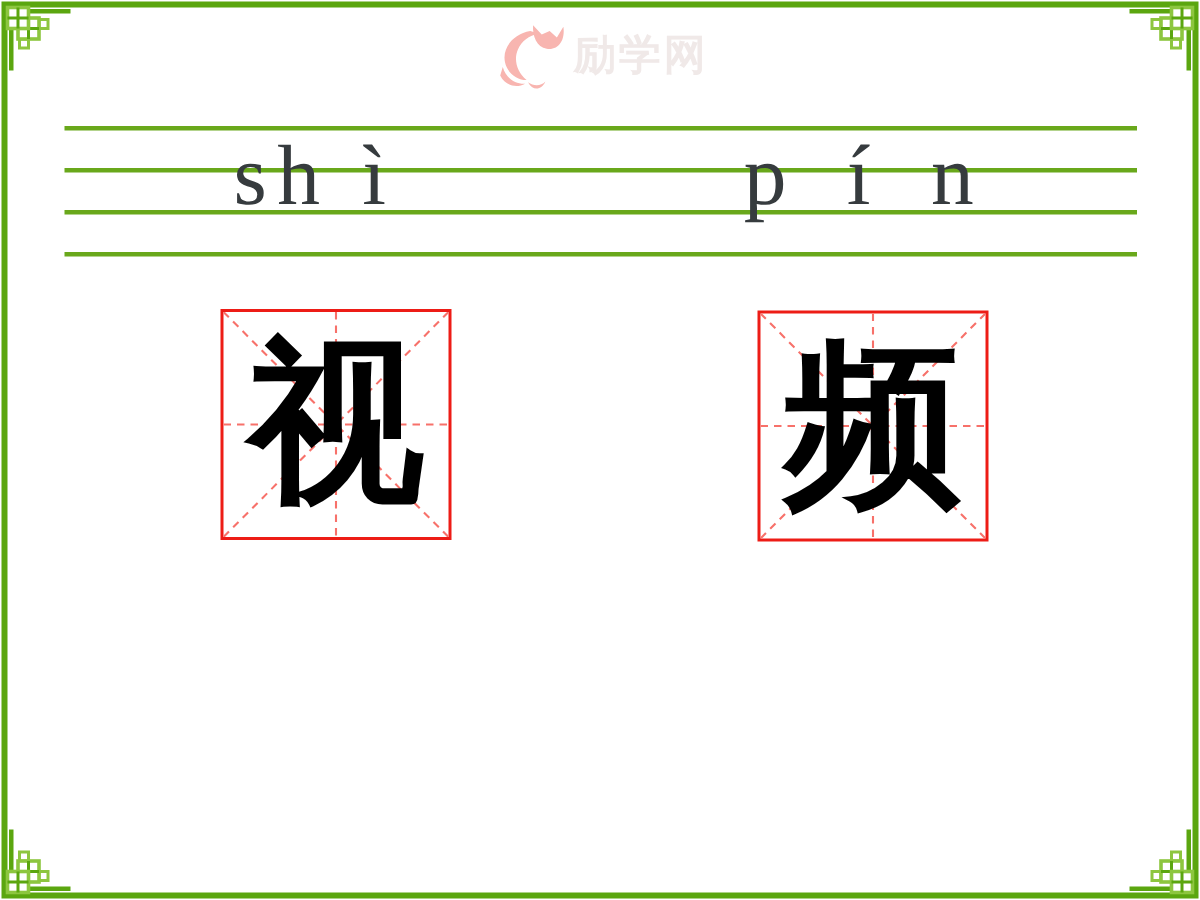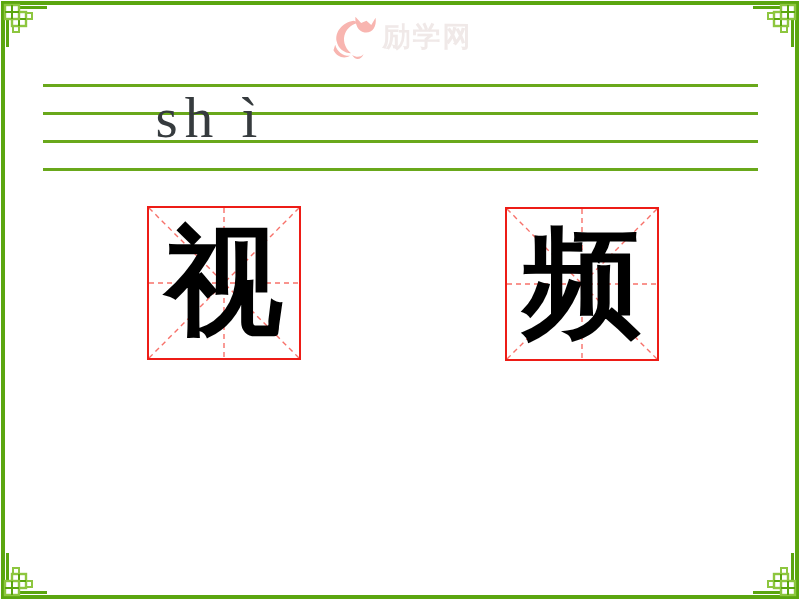--- a/index.html
+++ b/index.html
@@ -145,20 +145,21 @@
     </svg>
     <span class="logo-text">励学网</span>
   </div>
 
   <div class="pline" style="top:84px"></div>
   <div class="pline" style="top:112px"></div>
   <div class="pline" style="top:140px"></div>
   <div class="pline" style="top:168px"></div>
 
   <div class="syllable" style="left:210px;letter-spacing:7px;">sh ì</div>
+  <div class="syllable" style="left:579px;letter-spacing:13px;">p í n</div>
 
   <div class="hanzi-box" style="left:147px;top:206px;">
     <svg viewBox="0 0 150 150" width="150" height="150">
       <line class="guide" x1="0" y1="75" x2="150" y2="75"></line>
       <line class="guide" x1="75" y1="0" x2="75" y2="150"></line>
       <line class="guide" x1="0" y1="0" x2="150" y2="150"></line>
       <line class="guide" x1="150" y1="0" x2="0" y2="150"></line>
     </svg>
     <div class="hanzi-char">视</div>
   </div>

